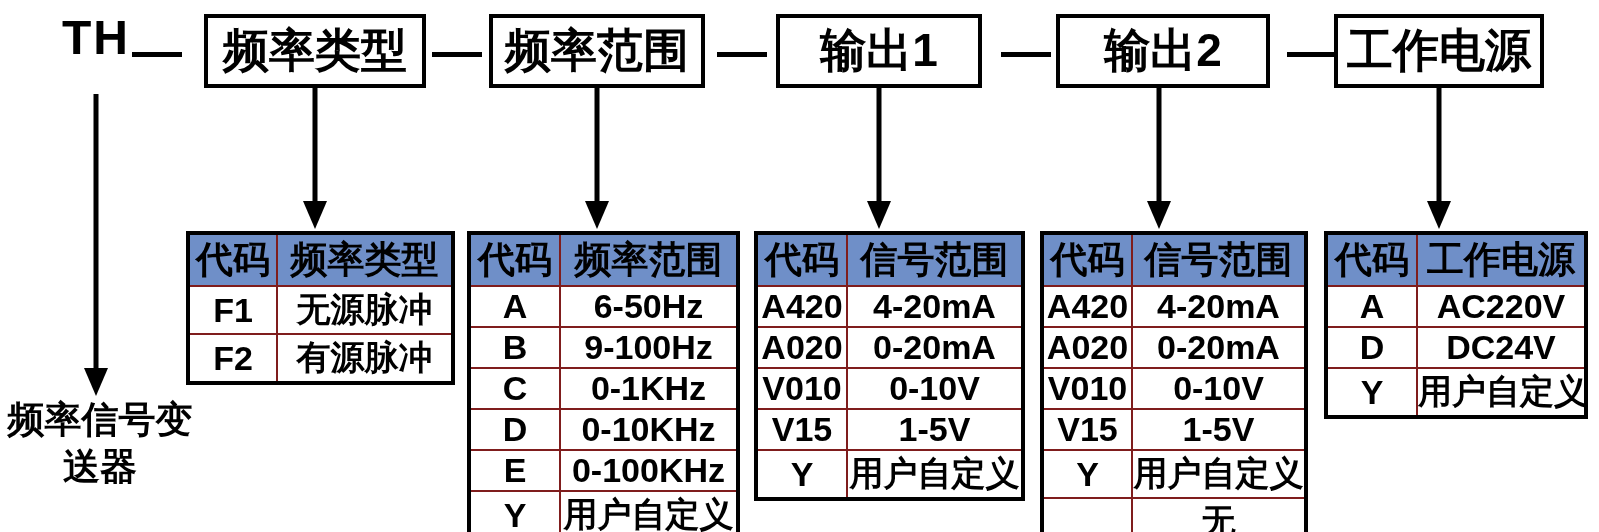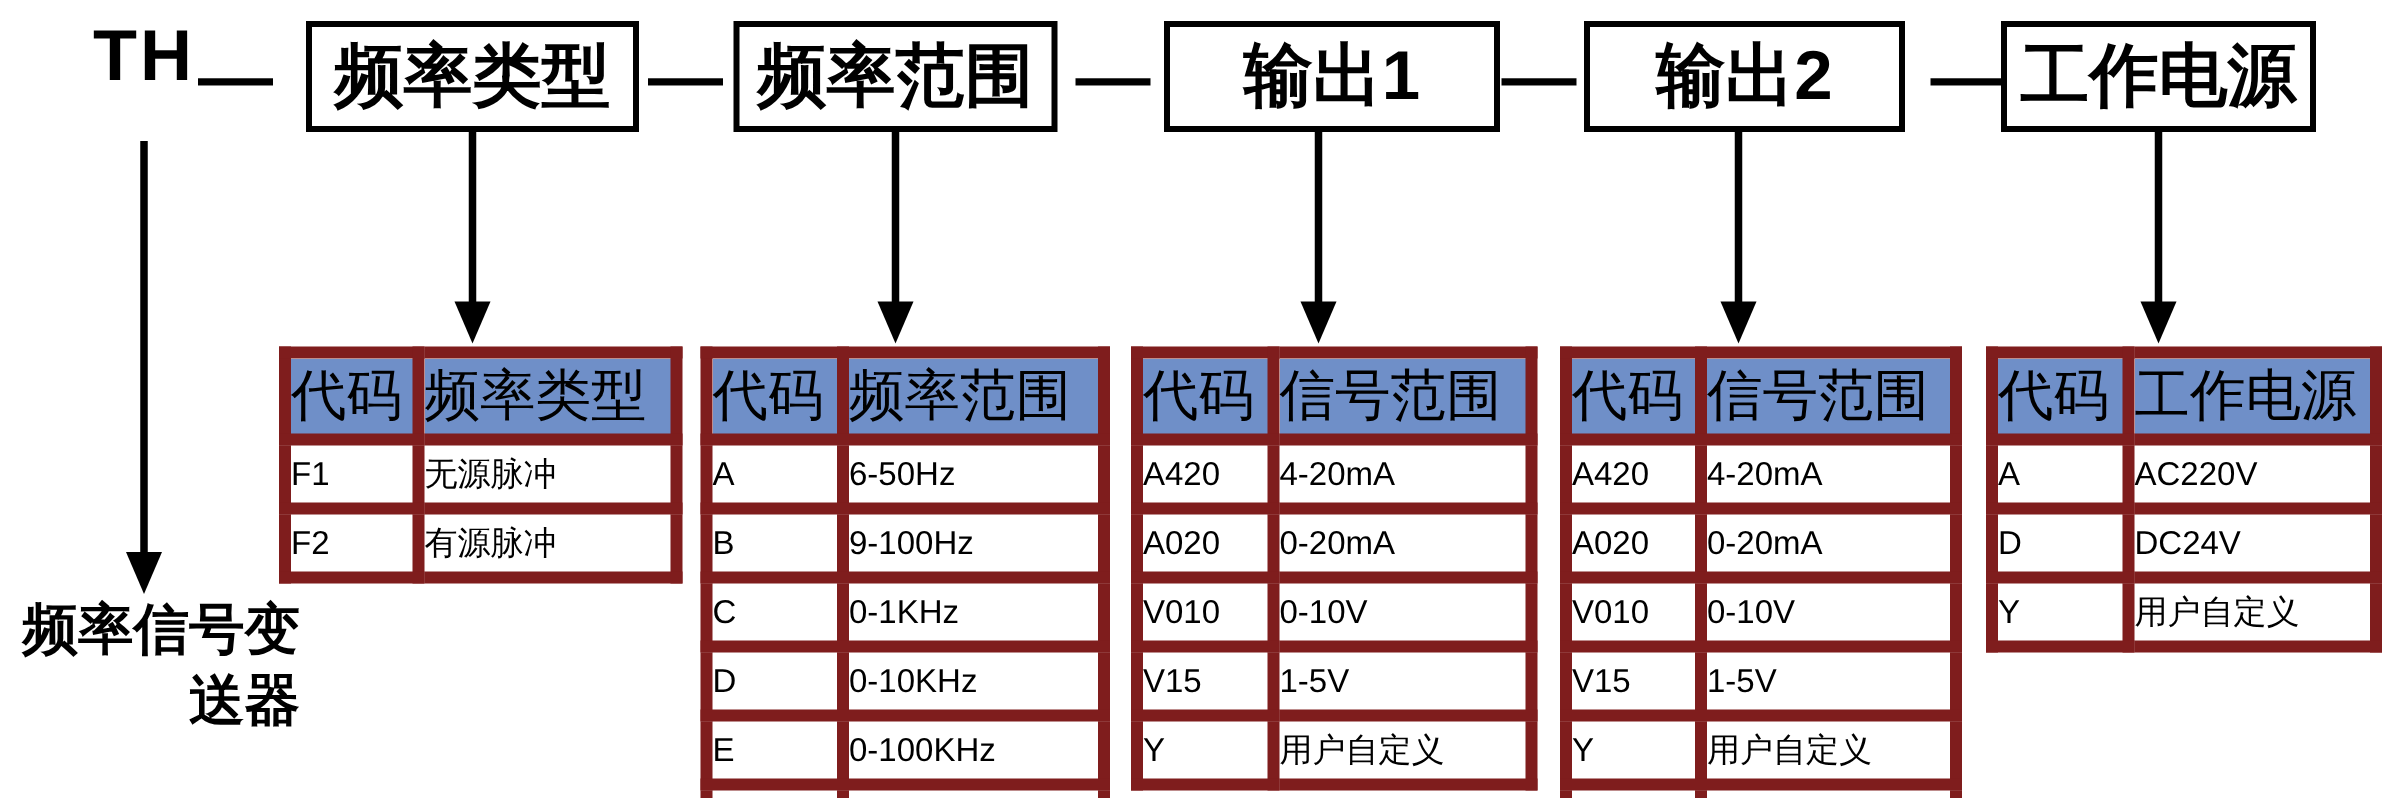--- a/index.html
+++ b/index.html
@@ -75,42 +75,43 @@
   }
   table.codes {
     position: absolute;
     top: 231px;
     border-collapse: collapse;
     table-layout: fixed;
     background: #fff;
     border: 4px solid #000;
   }
   table.codes td {
-    border: 8px solid #7f1d1d;
+    border: 2px solid #7f1d1d;
+    text-align: center;
     vertical-align: middle;
     padding: 0;
-    font-weight: normal;
+    font-weight: bold;
     white-space: nowrap;
     overflow: hidden;
   }
   table.codes tr.hdr td {
     background: var(--header-bg, #6f8fc8);
     height: 42px;
     font-size: 37px;
   }
   table.codes tr.row td {
     height: 38px;
-    font-size: 22px;
+    font-size: 34px;
   }
   .bottom-label {
     position: absolute;
     left: 0;
     top: 396px;
     width: 200px;
-    text-align: right;
+    text-align: center;
     font-size: 37px;
     font-weight: bold;
     line-height: 47px;
   }
 </style>
 </head>
 <body>
 
 <div class="canvas">
 
@@ -125,21 +126,21 @@
   </div>
 
   <div class="dash" style="left:134px;">—</div>
   <div class="dash" style="left:434px;">—</div>
   <div class="dash" style="left:719px;">—</div>
   <div class="dash" style="left:1003px;">—</div>
   <div class="dash" style="left:1289px;">—</div>
 
   <div class="topbox" style="left:204px; width:222px;">频率类型</div>
   <div class="topbox" style="left:489px; width:216px;">频率范围</div>
-  <div class="topbox" style="left:776px; width:224px;">输出1</div>
+  <div class="topbox" style="left:776px; width:206px;">输出1</div>
   <div class="topbox" style="left:1056px; width:214px;">输出2</div>
   <div class="topbox" style="left:1334px; width:210px;">工作电源</div>
 
   <div class="arrow" style="left:303px; top:88px; width:24px; height:141px;">
       <div class="shaft"></div>
       <div class="head"></div>
     </div>
   <div class="arrow" style="left:585px; top:88px; width:24px; height:141px;">
       <div class="shaft"></div>
       <div class="head"></div>

